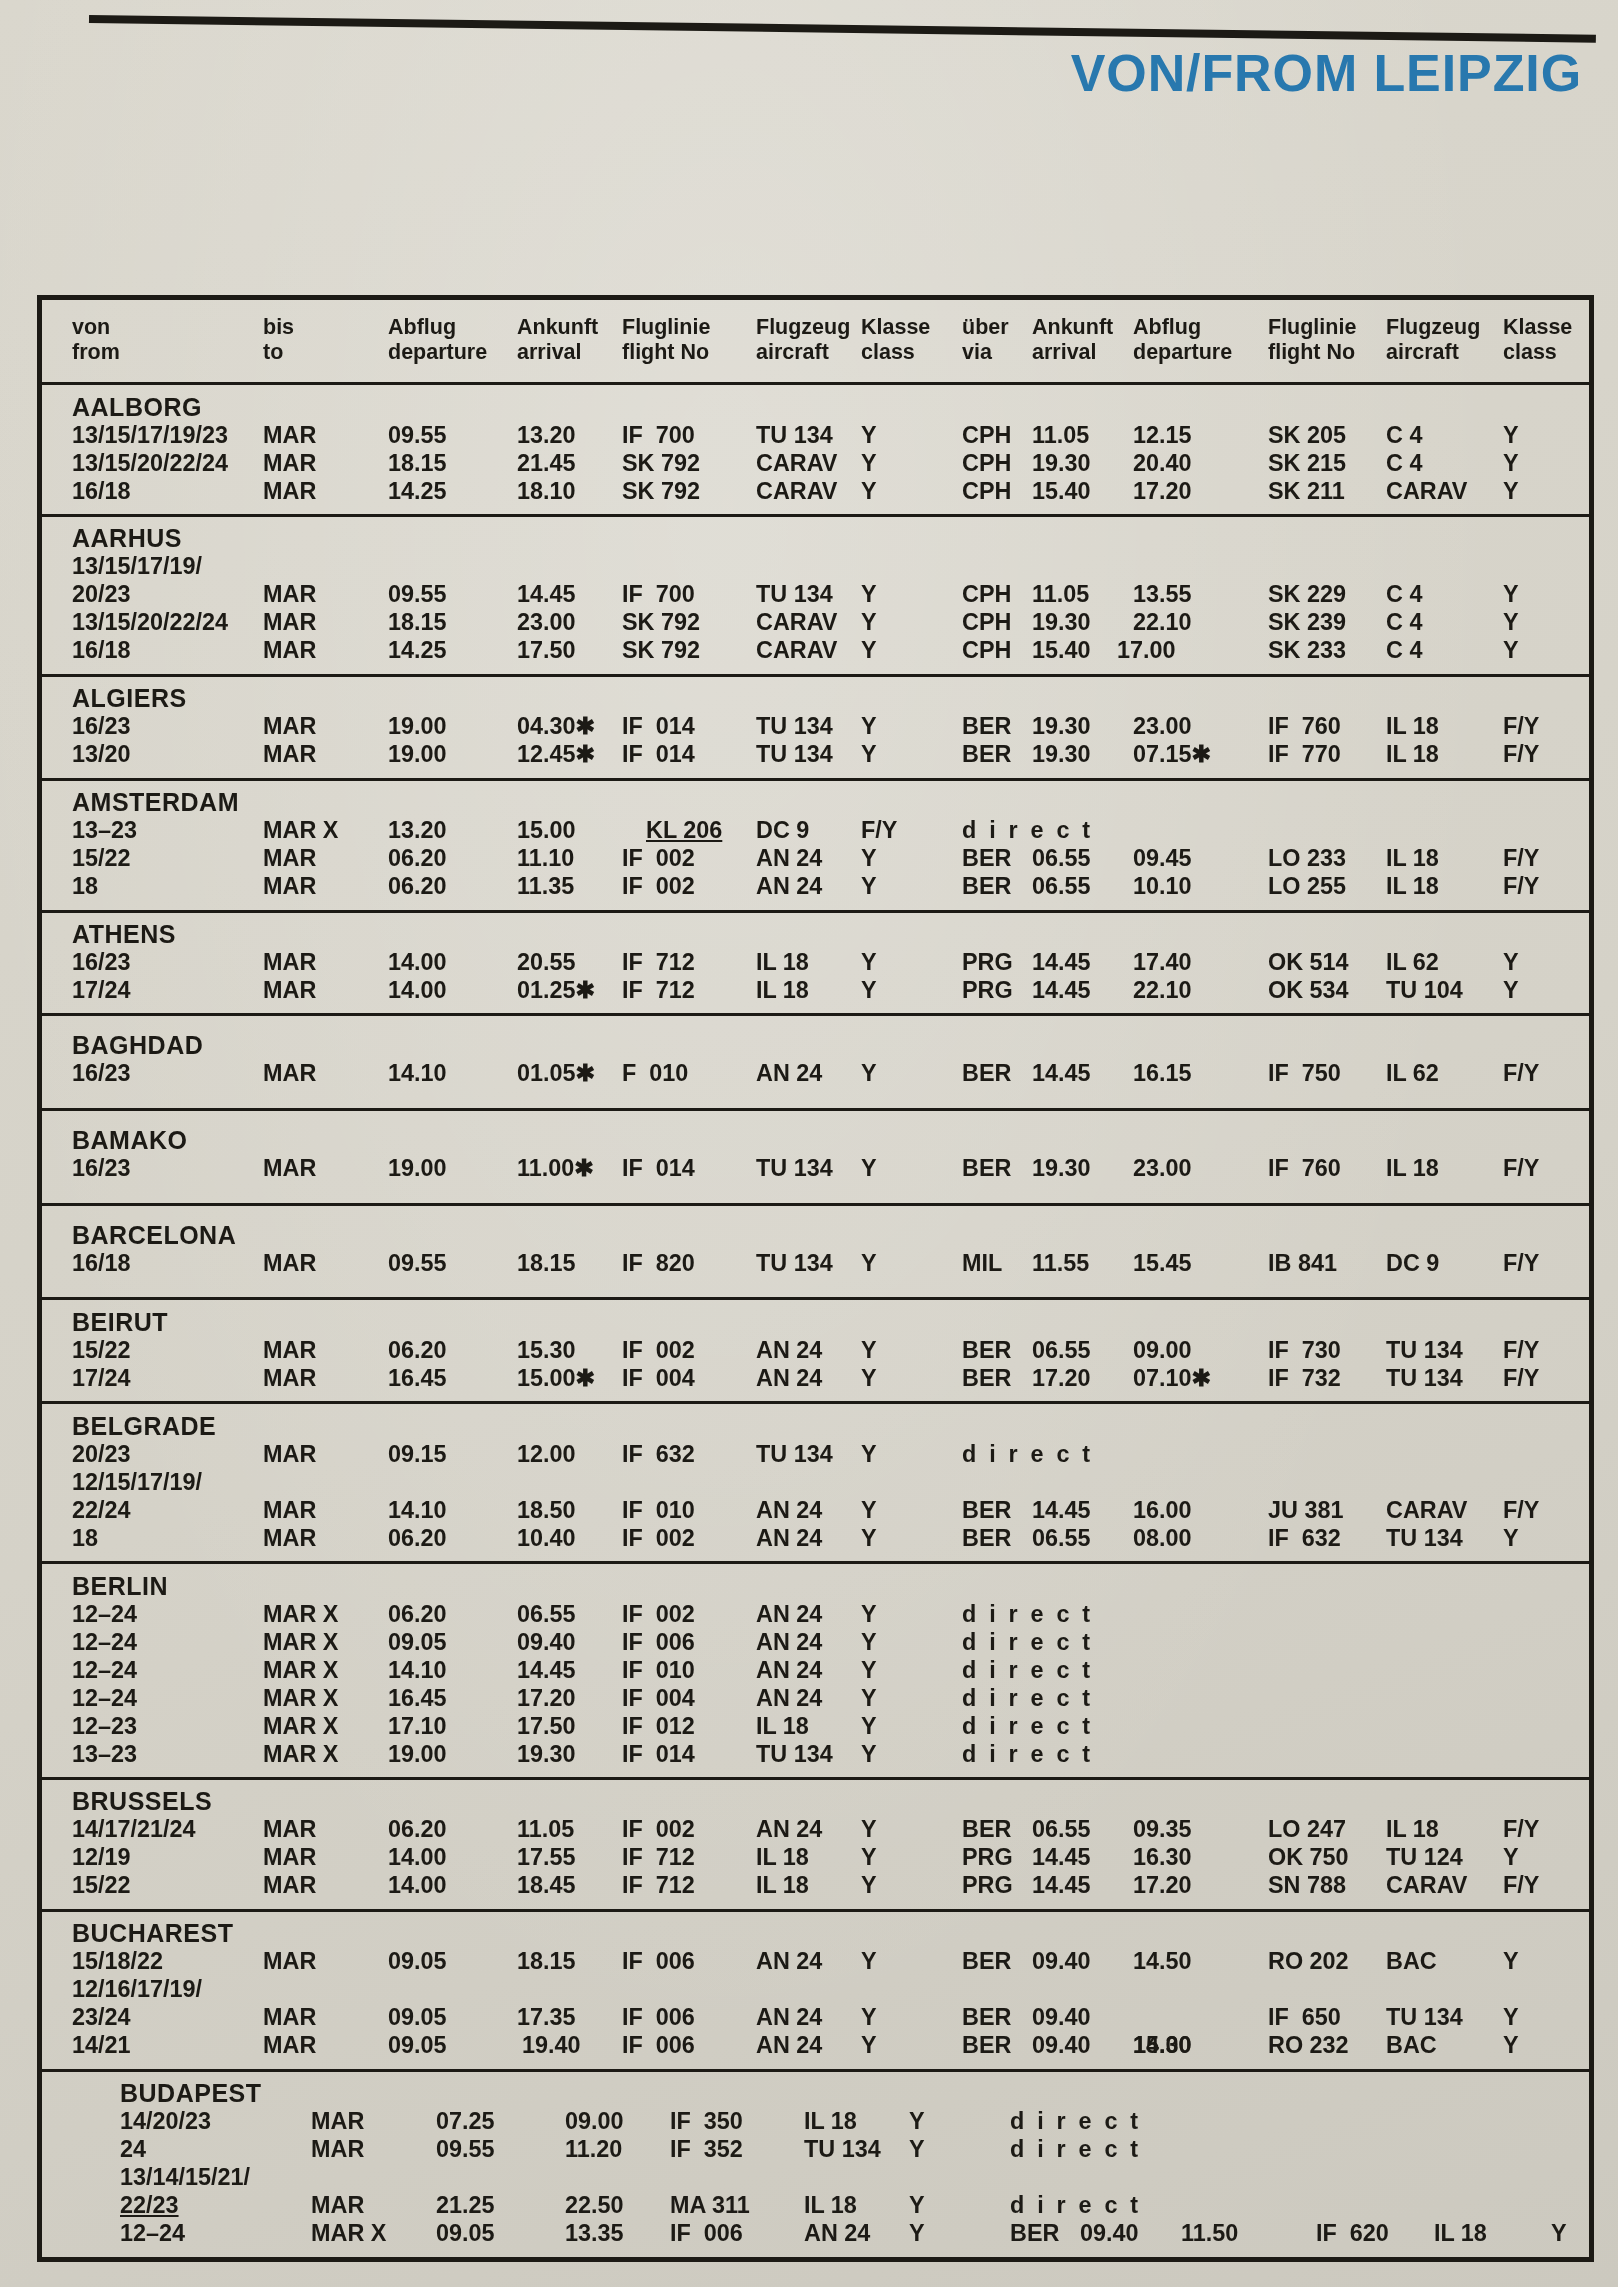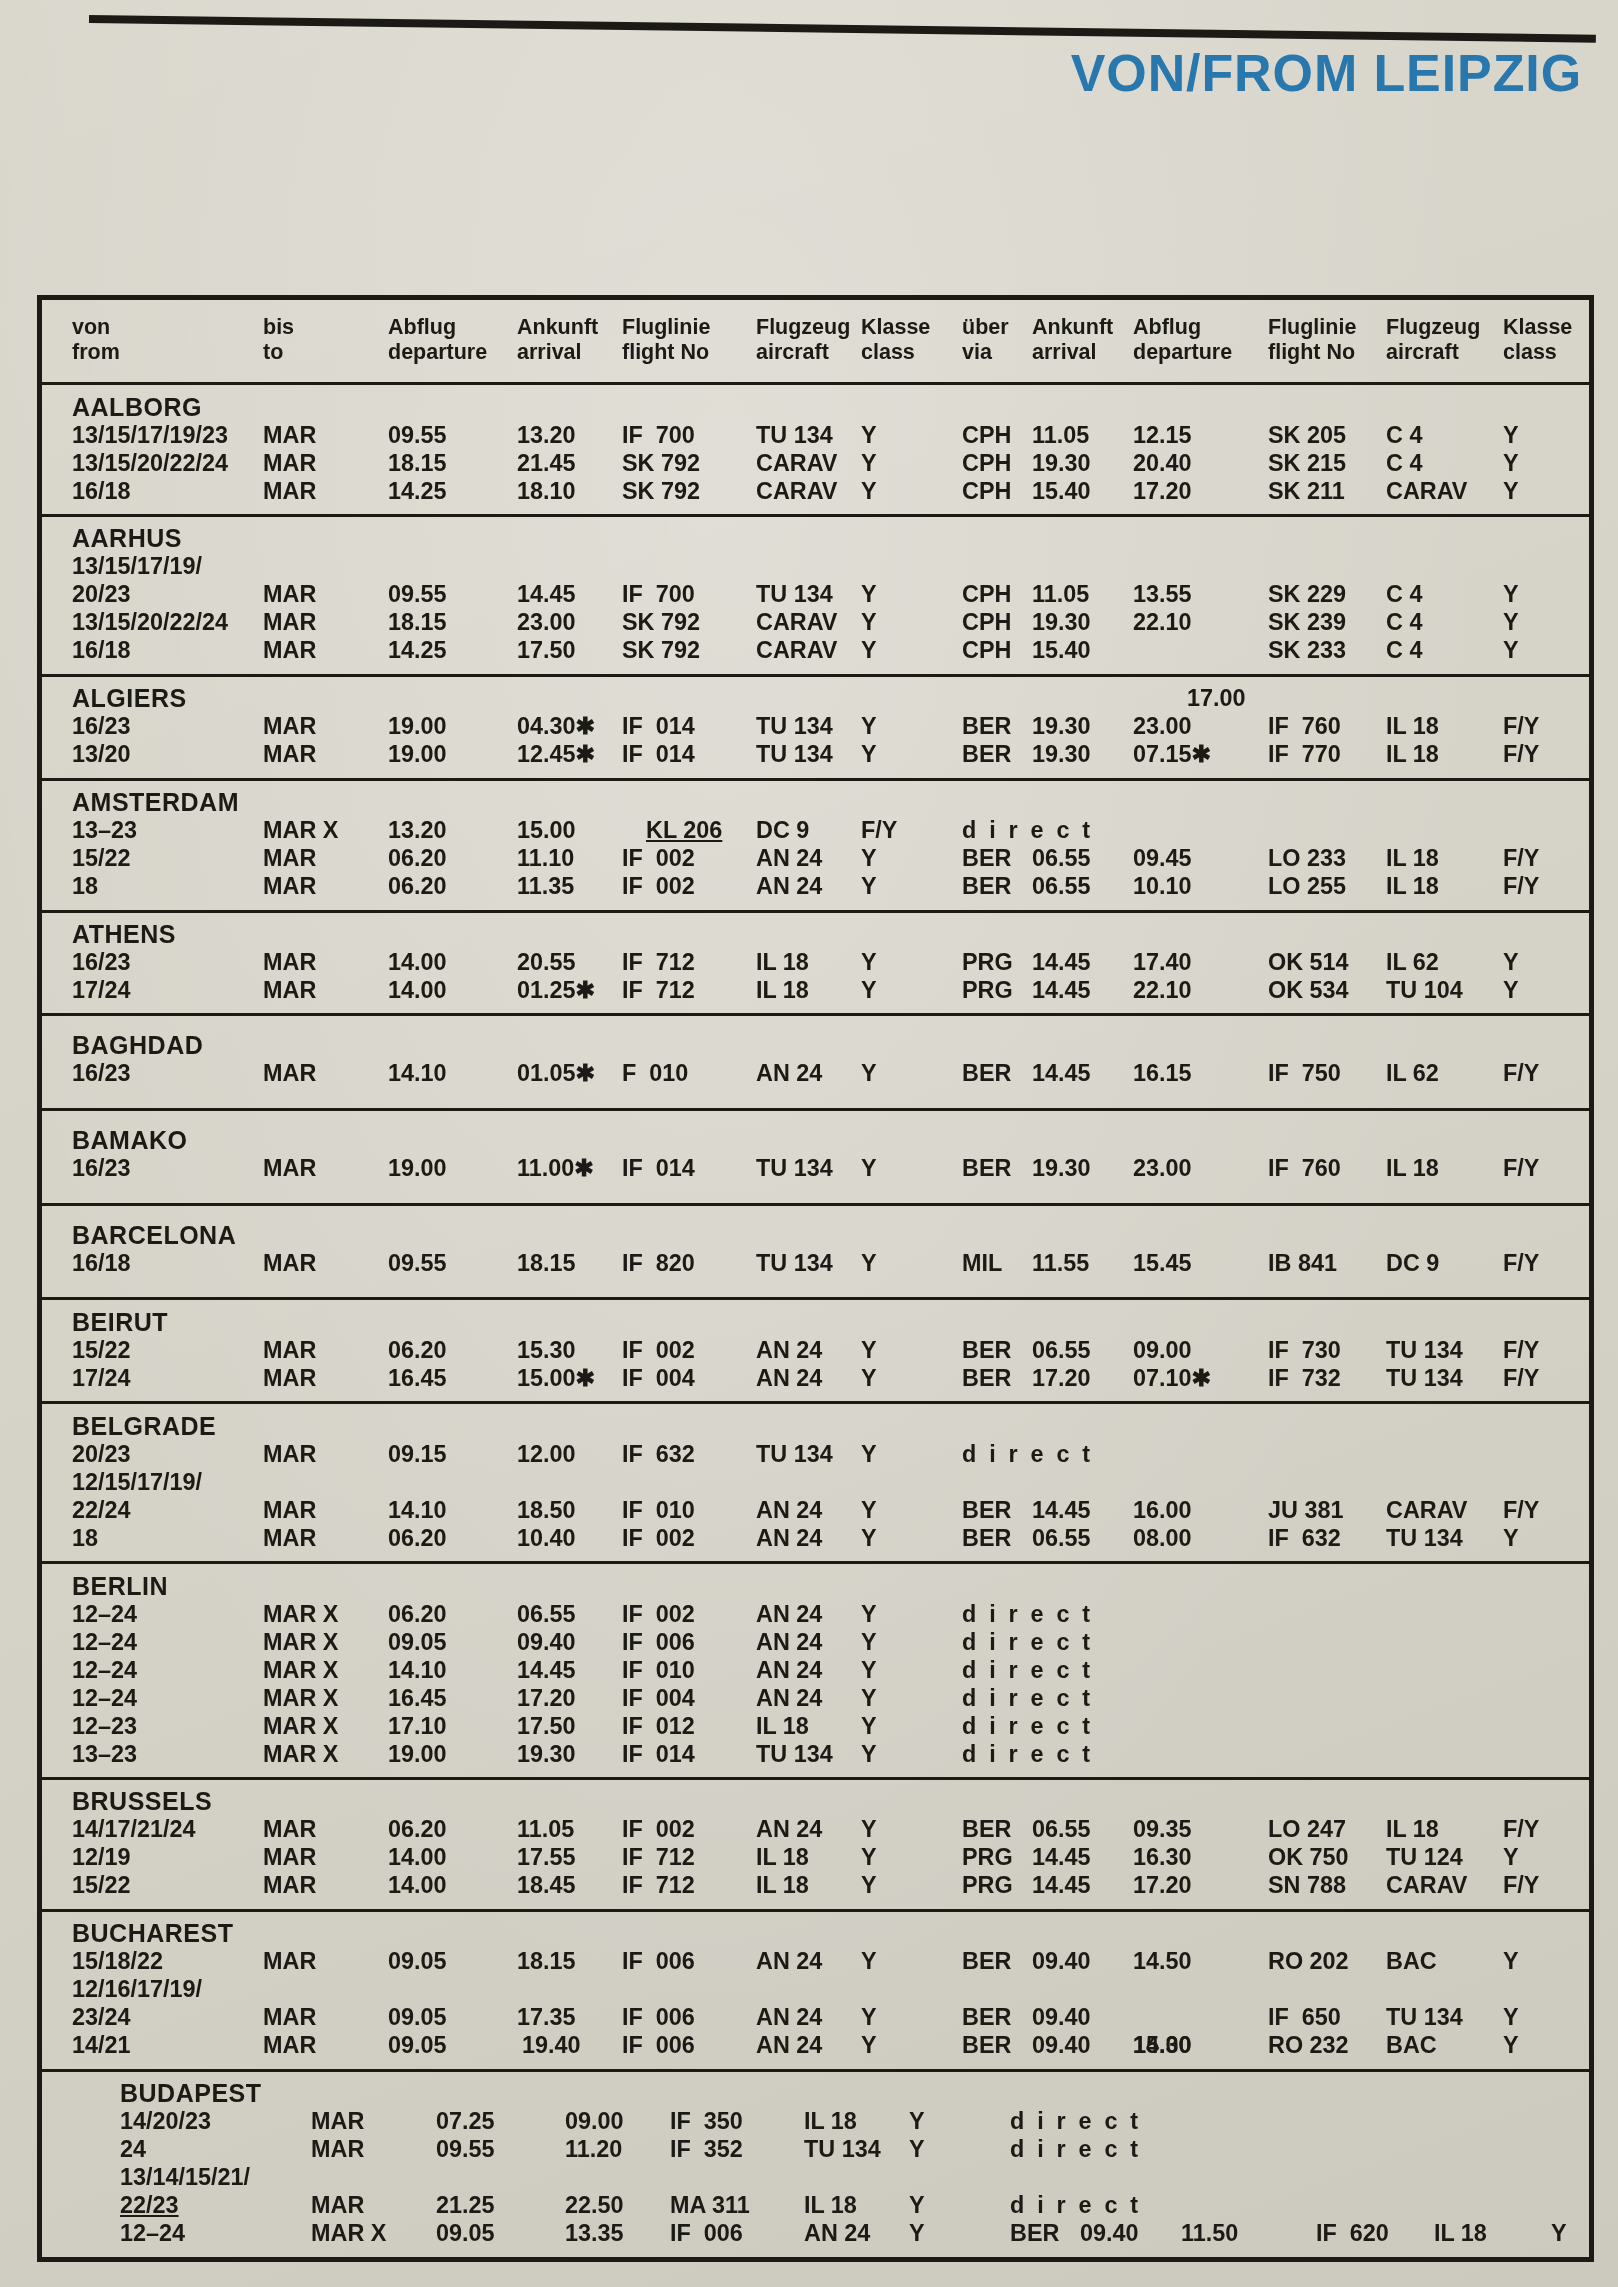--- a/index.html
+++ b/index.html
@@ -147,21 +147,21 @@
           <div class="row">
             <span class="cell" style="left: 30px;">16/18</span>
             <span class="cell" style="left: 221px;">MAR</span>
             <span class="cell" style="left: 346px;">14.25</span>
             <span class="cell" style="left: 475px;">17.50</span>
             <span class="cell" style="left: 580px;">SK 792</span>
             <span class="cell" style="left: 714px;">CARAV</span>
             <span class="cell" style="left: 819px;">Y</span>
             <span class="cell" style="left: 920px;">CPH</span>
             <span class="cell" style="left: 990px;">15.40</span>
-            <span class="cell" style="left: 1145px; margin-top: 48px;">17.00</span>
+            <span class="cell" style="left: 1075px;">17.00</span>
             <span class="cell" style="left: 1226px;">SK 233</span>
             <span class="cell" style="left: 1344px;">C 4</span>
             <span class="cell" style="left: 1461px;">Y</span>
           </div>
         </div>
         <div class="sect">
           <div class="city">ALGIERS</div>
           <div class="row">
             <span class="cell" style="left: 30px;">16/23</span>
             <span class="cell" style="left: 221px;">MAR</span>

